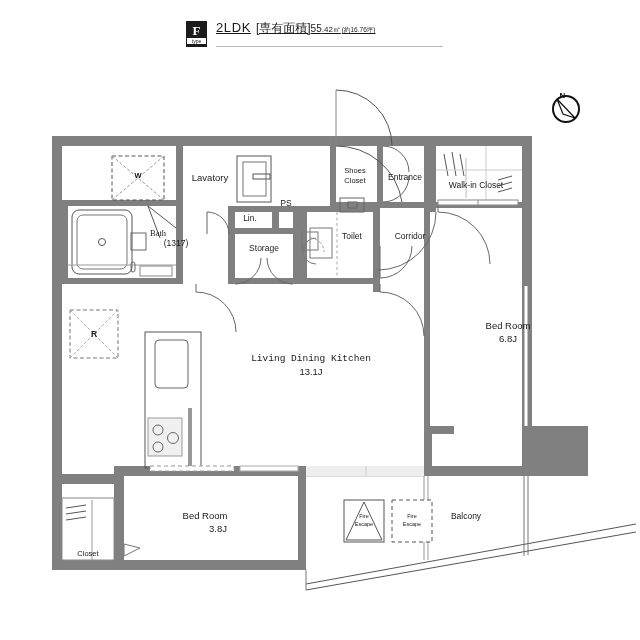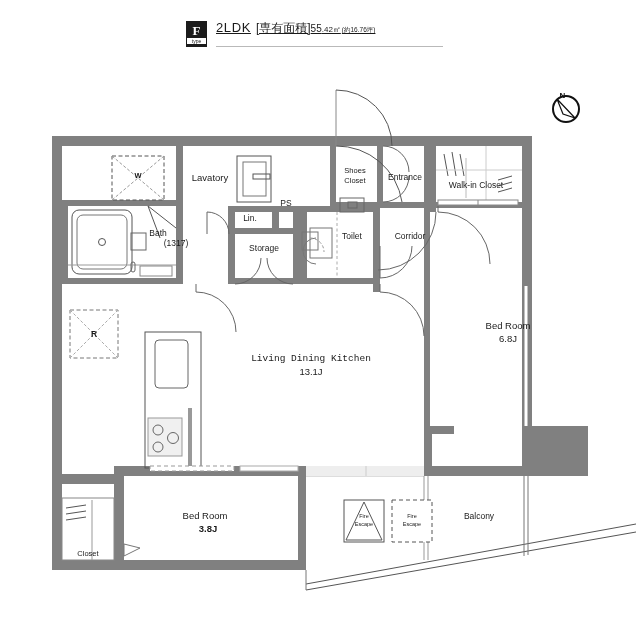--- a/index.html
+++ b/index.html
@@ -404,21 +404,21 @@
 
       <rect x="424" y="466" width="10" height="10"></rect>
     </g>
 
   </svg>
 
   <div class="lbl s7 bold ctr" style="left:138px; top:172px;">W</div>
 
   <div class="lbl s9 ctr" style="left:210px; top:172px;">Lavatory</div>
 
-  <div class="lbl s8 ctr" style="left:158px; top:228px;">Bath</div>
+  <div class="lbl s8 ctr" style="left:158px; top:228px;font-family:Liberation Serif, serif;">Bath</div>
   <div class="lbl s8 ctr" style="left:176px; top:238px;">(1317)</div>
 
   <div class="lbl s8 ctr" style="left:250px; top:213px;">Lin.</div>
   <div class="lbl s8 ctr" style="left:286px; top:198px;">PS</div>
   <div class="lbl s8 ctr" style="left:264px; top:243px;">Storage</div>
 
   <div class="lbl s8 ctr" style="left:352px; top:231px;">Toilet</div>
 
   <div class="lbl s7 ctr" style="left:355px; top:167px;">Shoes</div>
   <div class="lbl s7 ctr" style="left:355px; top:177px;">Closet</div>
@@ -431,25 +431,25 @@
 
   <div class="lbl s8 bold ctr" style="left:94px; top:329px;">R</div>
 
   <div class="lbl s9 ctr" style="left:311px; top:353px;font-family:Liberation Mono, monospace;">Living Dining Kitchen</div>
   <div class="lbl s9 ctr" style="left:311px; top:366px;">13.1J</div>
 
   <div class="lbl s9 ctr" style="left:508px; top:320px;">Bed Room</div>
   <div class="lbl s9 ctr" style="left:508px; top:333px;">6.8J</div>
 
   <div class="lbl s9 ctr" style="left:205px; top:510px;">Bed Room</div>
-  <div class="lbl s9 ctr" style="left:208px; top:523px;font-weight:bold;">3.8J</div>
+  <div class="lbl s9 ctr" style="left:218px; top:523px;">3.8J</div>
 
   <div class="lbl s7 ctr" style="left:88px; top:550px;">Closet</div>
 
-  <div class="lbl s8 ctr" style="left:479px; top:511px;">Balcony</div>
+  <div class="lbl s8 ctr" style="left:466px; top:511px;">Balcony</div>
 
   <div class="lbl s5 ctr" style="left:364px; top:513px;">Fire</div>
   <div class="lbl s5 ctr" style="left:364px; top:521px;">Escape</div>
 
   <div class="lbl s5 ctr" style="left:412px; top:513px;">Fire</div>
   <div class="lbl s5 ctr" style="left:412px; top:521px;">Escape</div>
 
 </div>
 
 </body></html>

